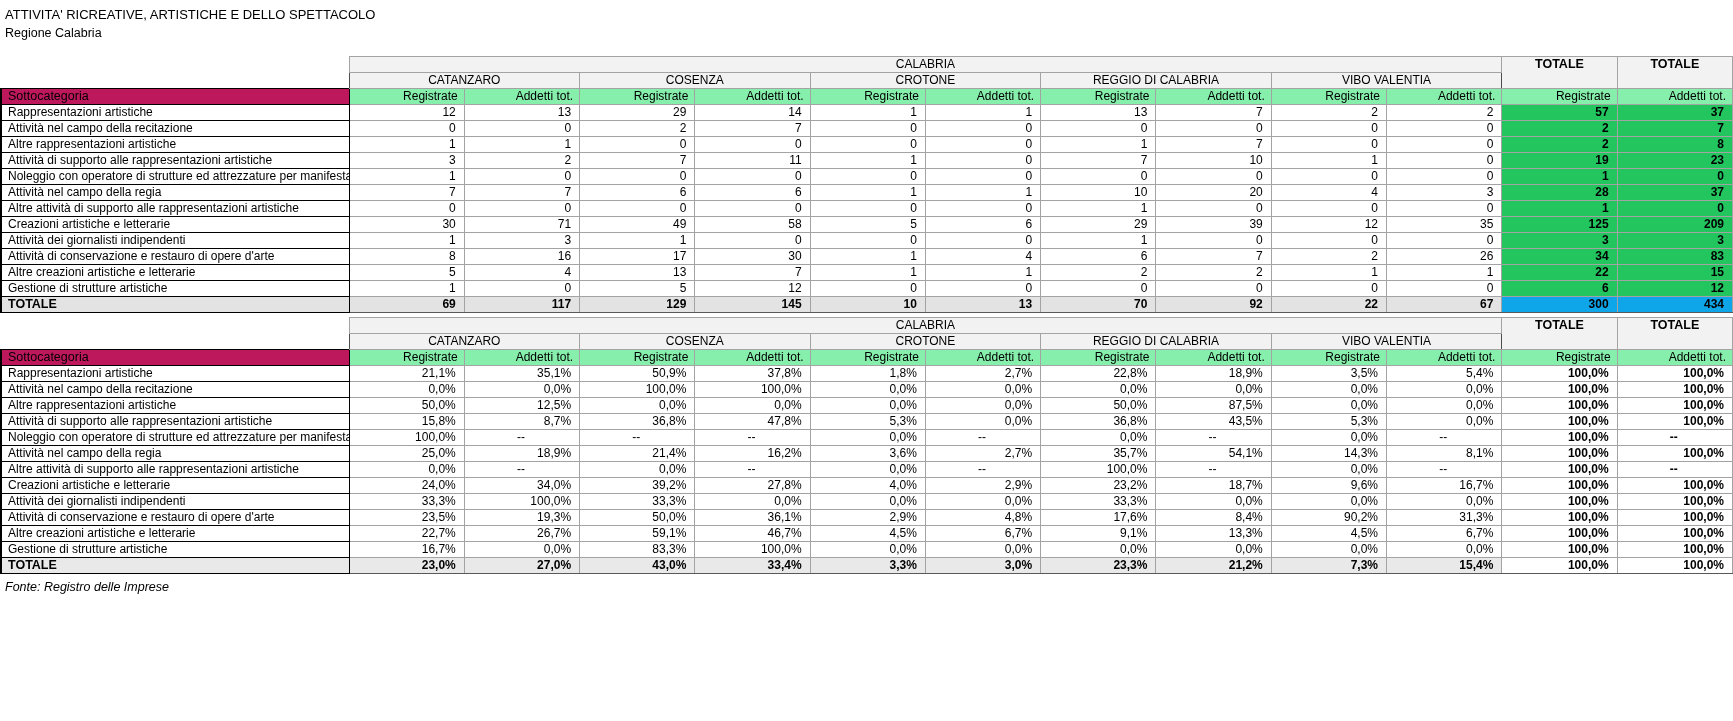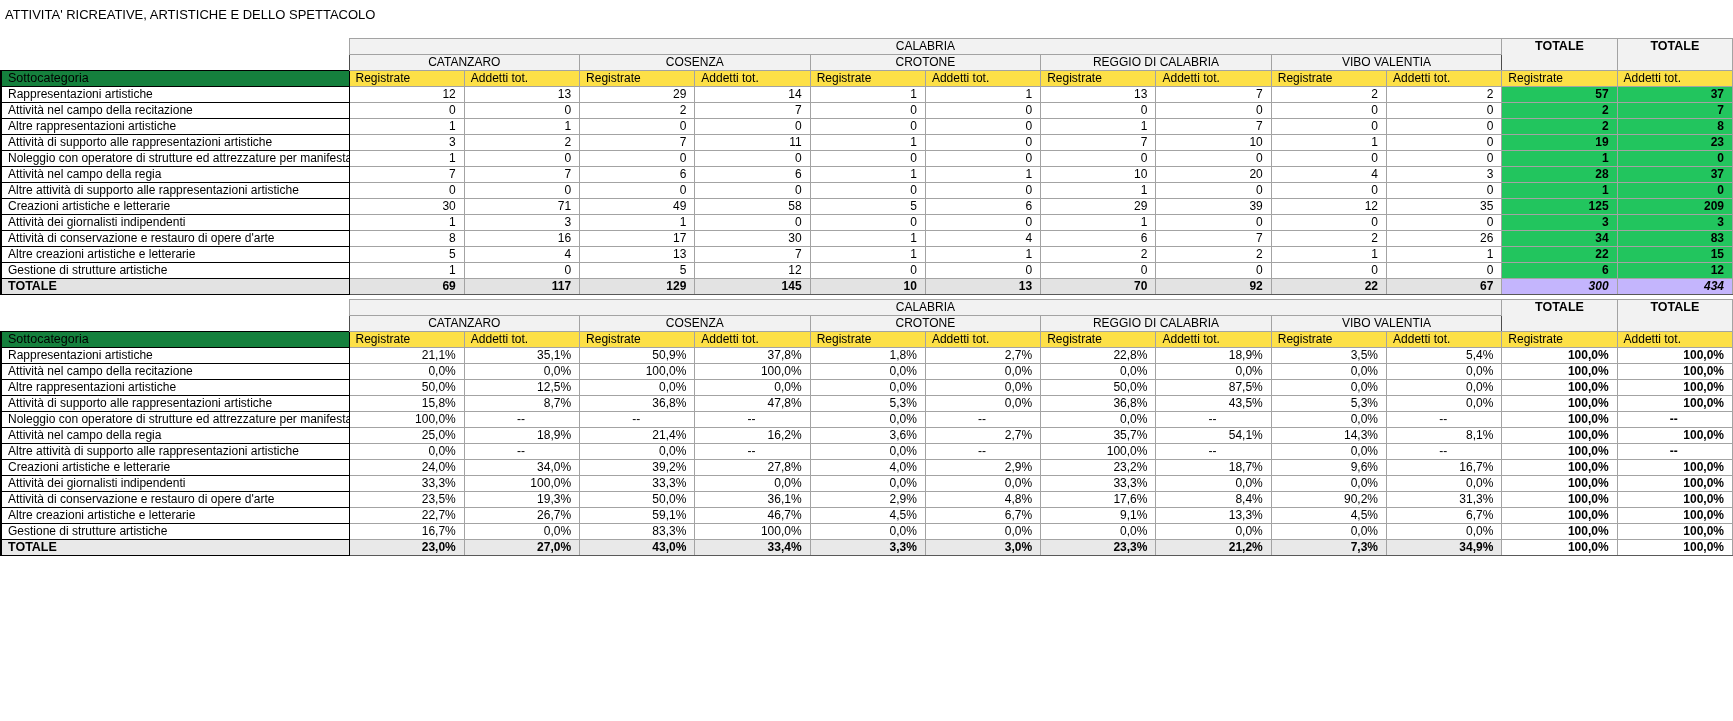--- a/index.html
+++ b/index.html
@@ -15,53 +15,54 @@
   table.t2{margin-top:4px;}
   .grid td{height:15px;line-height:15px;font-size:12px;padding:0 6px;
     border:1px solid #a3a3a3;overflow:hidden;white-space:nowrap;}
 
   
   .grid td.blank{border:none;background:#fff;}
 
   
   .grid td.lab{border-color:#000;border-left-width:2px;}
   .grid td.rlabel{text-align:left;}
-  .grid td.rowhdr{background:#15803d;font-size:12.5px;margin-top:40px;}
+  .grid td.rowhdr{background:#be185d;font-size:12.5px;margin-top:40px;}
   .grid td.tlabel{font-weight:bold;font-size:12.5px;}
 
   
   .grid td.region{background:#f2f2f2;text-align:center;}
   .grid td.prov{background:#f2f2f2;text-align:center;}
   .grid td.tothead{background:#f2f2f2;text-align:center;font-weight:bold;
     vertical-align:top;font-size:12.5px;}
-  .grid td.meas{background:#fde047;text-align:left;}
+  .grid td.meas{background:#86efac;text-align:right;}
 
   
   .grid td.num{text-align:right;padding-right:8px;}
   .grid td.dash{text-align:center;}
   .grid td.gstart{border-left:1px solid #4d4d4d;}
 
   
   .t1 td.num.totcol{background:#22c55e;font-weight:bold;}
   .t2 td.num.totcol{background:#fff;font-weight:bold;}
   .grid tr.trow td{font-weight:bold;border-top:1px solid #000;border-bottom:1px solid #595959;}
   .t1 tr.trow td{background:#e3e3e3;}
   .t2 tr.trow td{background:#e9e9e9;}
-  .t1 tr.trow td.totcol{background:#c4b5fd;font-style:italic;}
+  .t1 tr.trow td.totcol{background:#0ea5e9;}
   .t2 tr.trow td.totcol{background:#fff;}
   .grid tr.trow td.lab{border-bottom-color:#000;}
 
   .footer{margin-top:5px;padding-left:5px;font-size:12.5px;font-style:italic;line-height:16px;}
 </style>
 </head>
 <body>
 
 <div class="page">
   <div class="titles">
     <div class="t-line1">ATTIVITA' RICREATIVE, ARTISTICHE E DELLO SPETTACOLO</div>
+    <div class="t-line2">Regione Calabria</div>
   </div>
 
   <table class="grid t1">
       <colgroup>
         <col style="width: 348px;">
         <col>
         <col>
         <col>
         <col>
         <col>
@@ -530,20 +531,21 @@
           <td class="lab tlabel">TOTALE</td>
           <td class="num gstart">23,0%</td>
           <td class="num">27,0%</td>
           <td class="num gstart">43,0%</td>
           <td class="num">33,4%</td>
           <td class="num gstart">3,3%</td>
           <td class="num">3,0%</td>
           <td class="num gstart">23,3%</td>
           <td class="num">21,2%</td>
           <td class="num gstart">7,3%</td>
-          <td class="num">34,9%</td>
+          <td class="num">15,4%</td>
           <td class="num gstart totcol">100,0%</td>
           <td class="num totcol">100,0%</td>
         </tr>
       </tbody>
     </table>
 
+  <div class="footer">Fonte: Registro delle Imprese</div>
 </div>
 
 </body></html>

